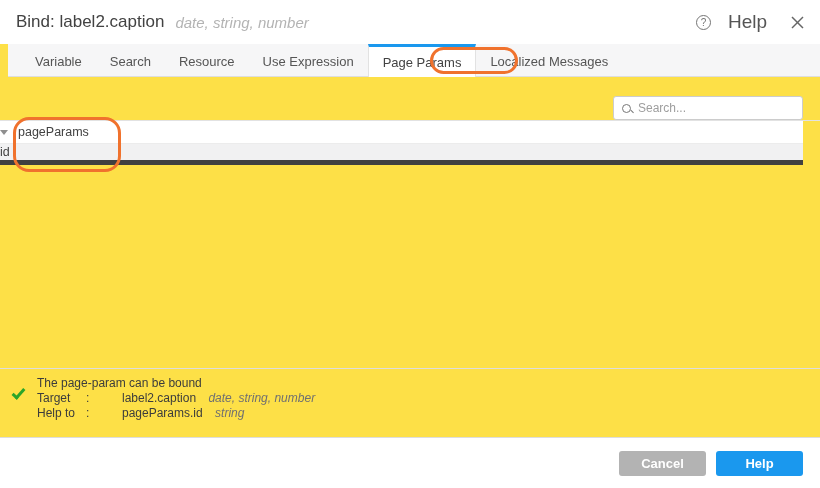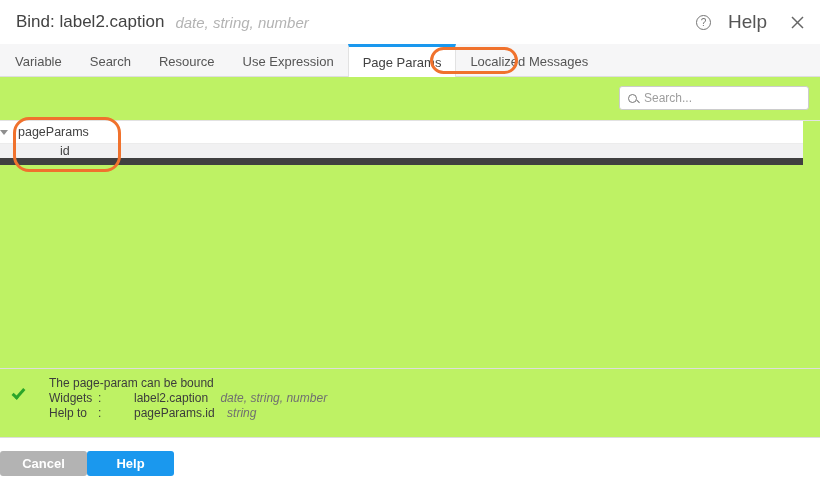--- a/index.html
+++ b/index.html
@@ -1,72 +1,72 @@
 <!DOCTYPE html>
 <html><head>
 <meta charset="utf-8">
 <style>
   * { margin:0; padding:0; box-sizing:border-box; }
   html,body { width:820px; height:488px; overflow:hidden; }
   body {
     font-family:"Liberation Sans","DejaVu Sans",sans-serif;
     background:#fff; color:#424242; position:relative;
   }
-  .dialog { position:absolute; inset:0; display:flex; flex-direction:column; background:#bef264; }
+  .dialog { position:absolute; inset:0; display:flex; flex-direction:column; background:#fde047; }
 
   
   .hdr { height:44px; flex:0 0 44px; display:flex; align-items:center; padding:0 16px; background:#fff; }
   .title { font-size:17px; color:#424242; white-space:nowrap; }
   .subtitle { font-size:15px; font-style:italic; color:#b3b3b3; margin-left:11px; white-space:nowrap; }
   .hdr-spacer { flex:1; }
   .help { display:flex; align-items:center; cursor:pointer; }
   .help-icon { width:15px; height:15px; border:1.2px solid #757575; border-radius:50%;
     display:flex; align-items:center; justify-content:center; font-size:10px; color:#757575; }
   .help-label { font-size:19px; color:#555; margin-left:17px; }
   .close { margin-left:24px; cursor:pointer; display:flex; align-items:center; }
 
   
   .tabbar { height:33px; flex:0 0 33px; display:flex; align-items:stretch;
-    background:#f6f6f7; border-bottom:1px solid #dedede; padding-left:1px; }
+    background:#f6f6f7; border-bottom:1px solid #dedede; padding-left:13px;margin-left:8px; }
   .tab { padding:0 14px; font-size:13px; color:#555; display:flex; align-items:center; cursor:pointer; border-top:3px solid transparent; }
   .tab.active { background:#fff; border-top:3px solid #1a98ee; border-left:1px solid #e2e2e2;
     border-right:1px solid #e2e2e2; margin-bottom:-1px; color:#424242; }
 
   
-  .search-row { height:43px; flex:0 0 43px; display:flex; justify-content:flex-end; align-items:flex-start; padding:9px 11px 0 0; }
+  .search-row { height:43px; flex:0 0 43px; display:flex; justify-content:flex-end; align-items:flex-end; padding:9px 17px 0 0; }
   .searchbox { width:190px; height:24px; border:1px solid #ccc; border-radius:3px;
     display:flex; align-items:center; padding:0 8px; background:#fff; }
   .search-icon { width:9px; height:9px; border:1.4px solid #777; border-radius:50%; position:relative; flex:0 0 9px; }
   .search-icon::after { content:""; position:absolute; width:4px; height:1.4px; background:#777;
     transform:rotate(45deg); right:-3.5px; bottom:-1px; }
   .searchbox input { border:none; outline:none; flex:1; margin-left:7px; font-size:12px;
     font-family:inherit; color:#555; background:transparent; }
   .searchbox input::placeholder { color:#9e9e9e; opacity:1; }
 
   
   .tree { border-top:1px solid #e2e2e2; }
   .tree-row { width:803px; height:22px; display:flex; align-items:center; font-size:12.5px; color:#424242; cursor:pointer; }
   .tree-row.parent { background:#fff; }
   .caret-down { width:0; height:0; border-left:4px solid transparent; border-right:4px solid transparent;
     border-top:5px solid #8f8f8f; margin-right:10px; }
-  .tree-row.child { padding-left:60px; background:#f1f1f2; border-top:1px solid #ececec; border-bottom:7px solid #404040;align-items:center; }
+  .tree-row.child { background:#f1f1f2; border-top:1px solid #ececec; border-bottom:5px solid #404040;align-items:center; }
 
   .mid-spacer { flex:1; }
 
   
   .status { border-top:1px solid #ddd; flex:0 0 69px; display:flex; padding:7px 0 0 10px; }
   .check-icon { width:13px; height:7px; border-left:3px solid #2aa52a; border-bottom:3px solid #2aa52a;
     transform:rotate(-48deg); margin:13px 0 0 2px; flex:0 0 13px; }
-  .status-text { margin-left:24px; font-size:12px; line-height:15px; color:#3c3c3c; }
+  .status-text { margin-left:12px; font-size:12px; line-height:15px; color:#3c3c3c; }
   .status-grid { display:grid; grid-template-columns:49px 36px auto; }
   .type-hint { font-style:italic; color:#707070; margin-left:9px; }
 
   
-  .footer { border-top:1px solid #ddd; flex:0 0 51px; display:flex; 
-    align-items:center; padding-right:17px; background:#fff; }
+  .footer { border-top:1px solid #ddd; flex:0 0 51px; display:flex; justify-content:flex-end;
+    align-items:center; gap:10px; padding-right:17px; background:#fff; }
   .btn { min-width:87px; height:25px; border:none; border-radius:3px; font-size:13px; font-weight:700;
     color:#fff; font-family:inherit; cursor:pointer; }
   .btn.cancel { background:#b3b3b3; }
   .btn.bind { background:#1a98ee; }
 
   
   .annot { position:absolute; border:3px solid #f0722d; pointer-events:none; }
   .annot-tab { left:430px; top:47px; width:88px; height:27px; border-radius:14px; }
   .annot-tree { left:13px; top:117px; width:108px; height:55px; border-radius:16px; }
 
@@ -119,21 +119,21 @@
     </div>
   </div>
 
   <div class="mid-spacer"></div>
 
   <div class="status">
     <span class="check-icon"></span>
     <div class="status-text">
       <div>The page-param can be bound</div>
       <div class="status-grid">
-        <span>Widgets</span>
+        <span>Target</span>
         <span>:</span>
         <span>
           <span>label2.caption</span>
           <span class="type-hint">date, string, number</span>
         </span>
         <span>Help to</span>
         <span>:</span>
         <span>
           <span>pageParams.id</span>
           <span class="type-hint">string</span>

